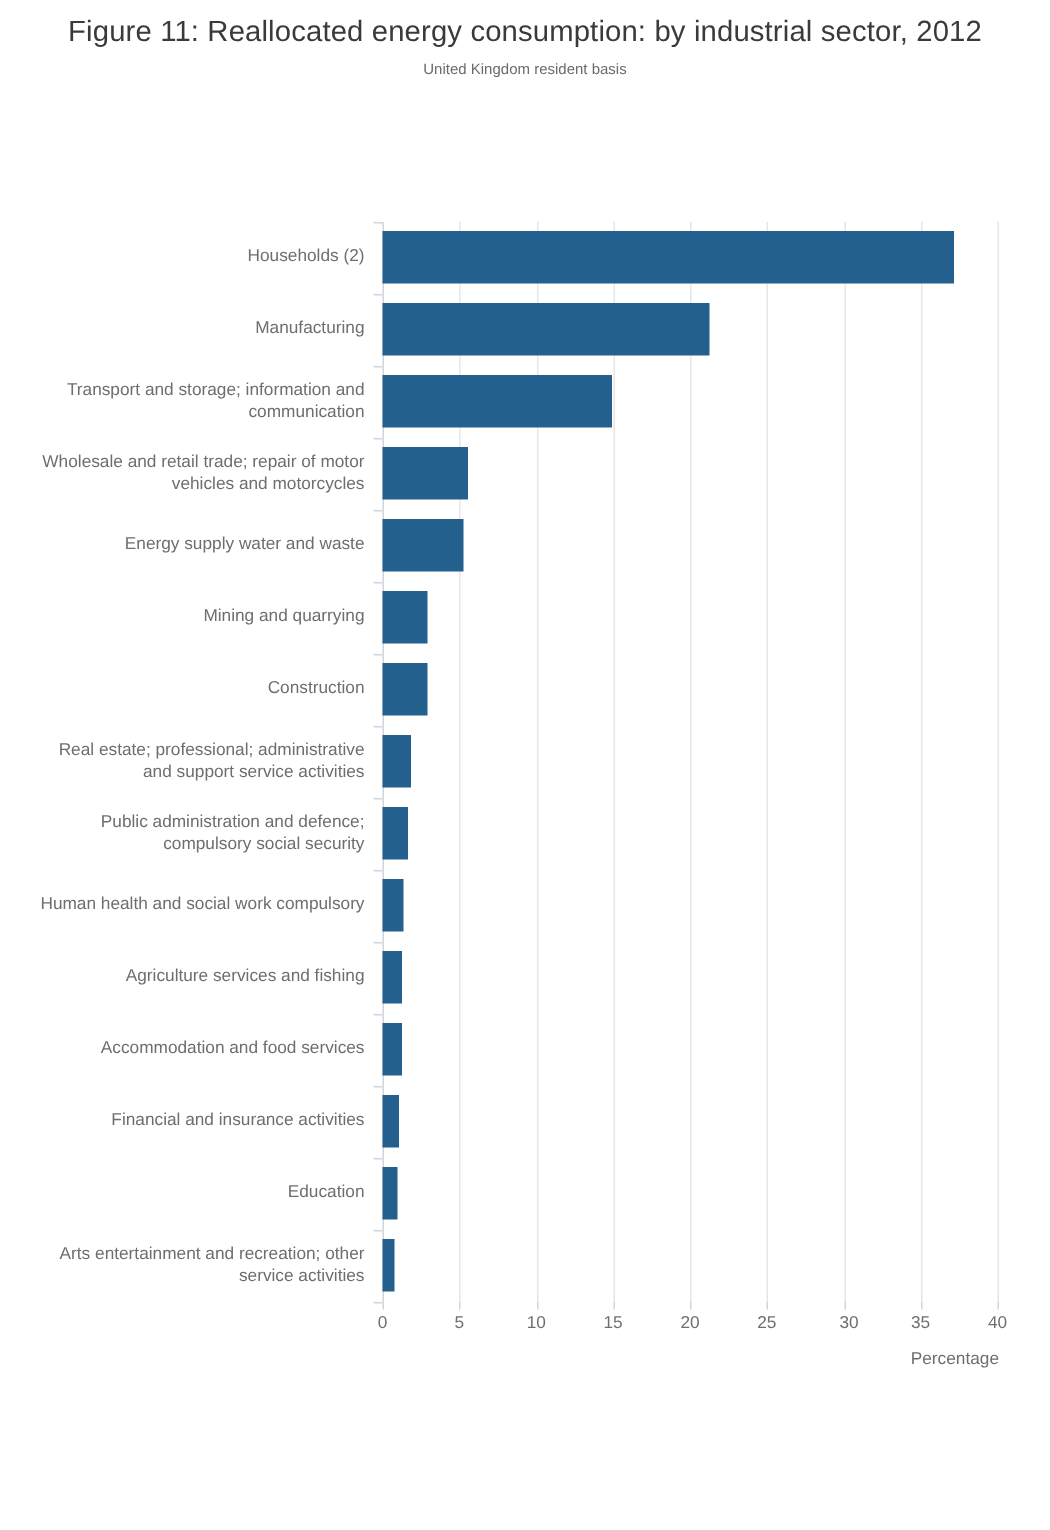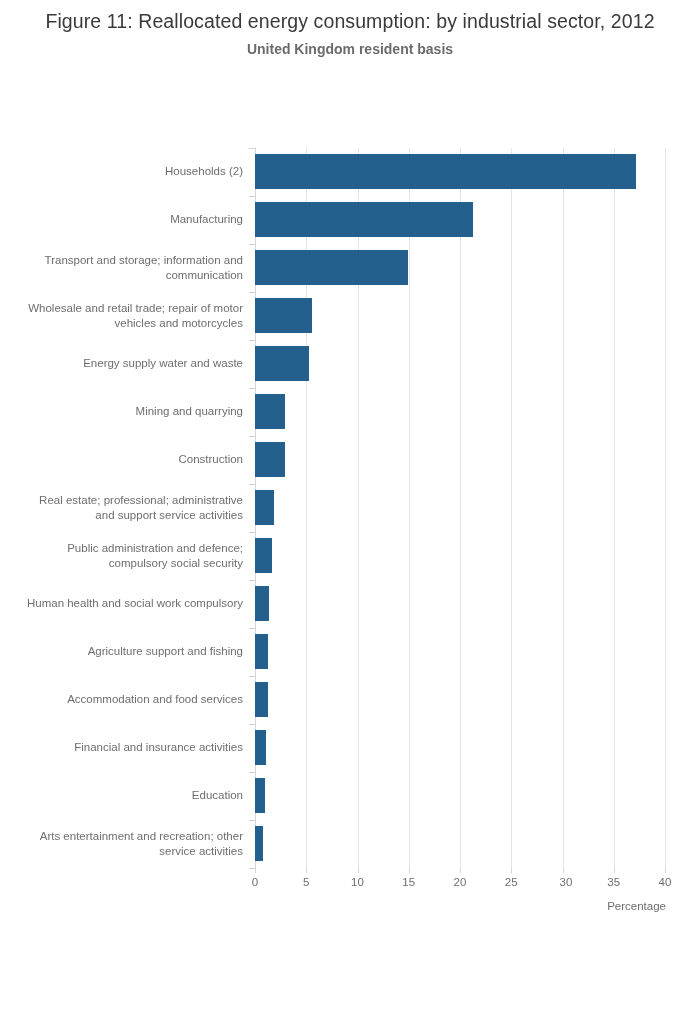--- a/index.html
+++ b/index.html
@@ -26,23 +26,23 @@
   }
   #chart-title {
     font-size: 19.5px;
     color: #3a3a3a;
     font-weight: 400;
     margin-top: 9px;
     line-height: 1.25;
     letter-spacing: .1px;
   }
   #chart-subtitle {
-    font-size: 14px;
+    font-size: 10px;
     color: #6b6b6b;
-    font-weight: 700;
+    font-weight: 400;
     margin-top: 8px;
     line-height: 1.2;
   }
 
   
   
   #plot-area {
     position: absolute;
     left: 255px;
     top: 148px;
@@ -207,21 +207,21 @@
         <span>compulsory social security</span>
       </div>
     </div>
     <div class="ylabel" style="top: 432px;">
       <div>
         <span>Human health and social work compulsory</span>
       </div>
     </div>
     <div class="ylabel" style="top: 480px;">
       <div>
-        <span>Agriculture support and fishing</span>
+        <span>Agriculture services and fishing</span>
       </div>
     </div>
     <div class="ylabel" style="top: 528px;">
       <div>
         <span>Accommodation and food services</span>
       </div>
     </div>
     <div class="ylabel" style="top: 576px;">
       <div>
         <span>Financial and insurance activities</span>

